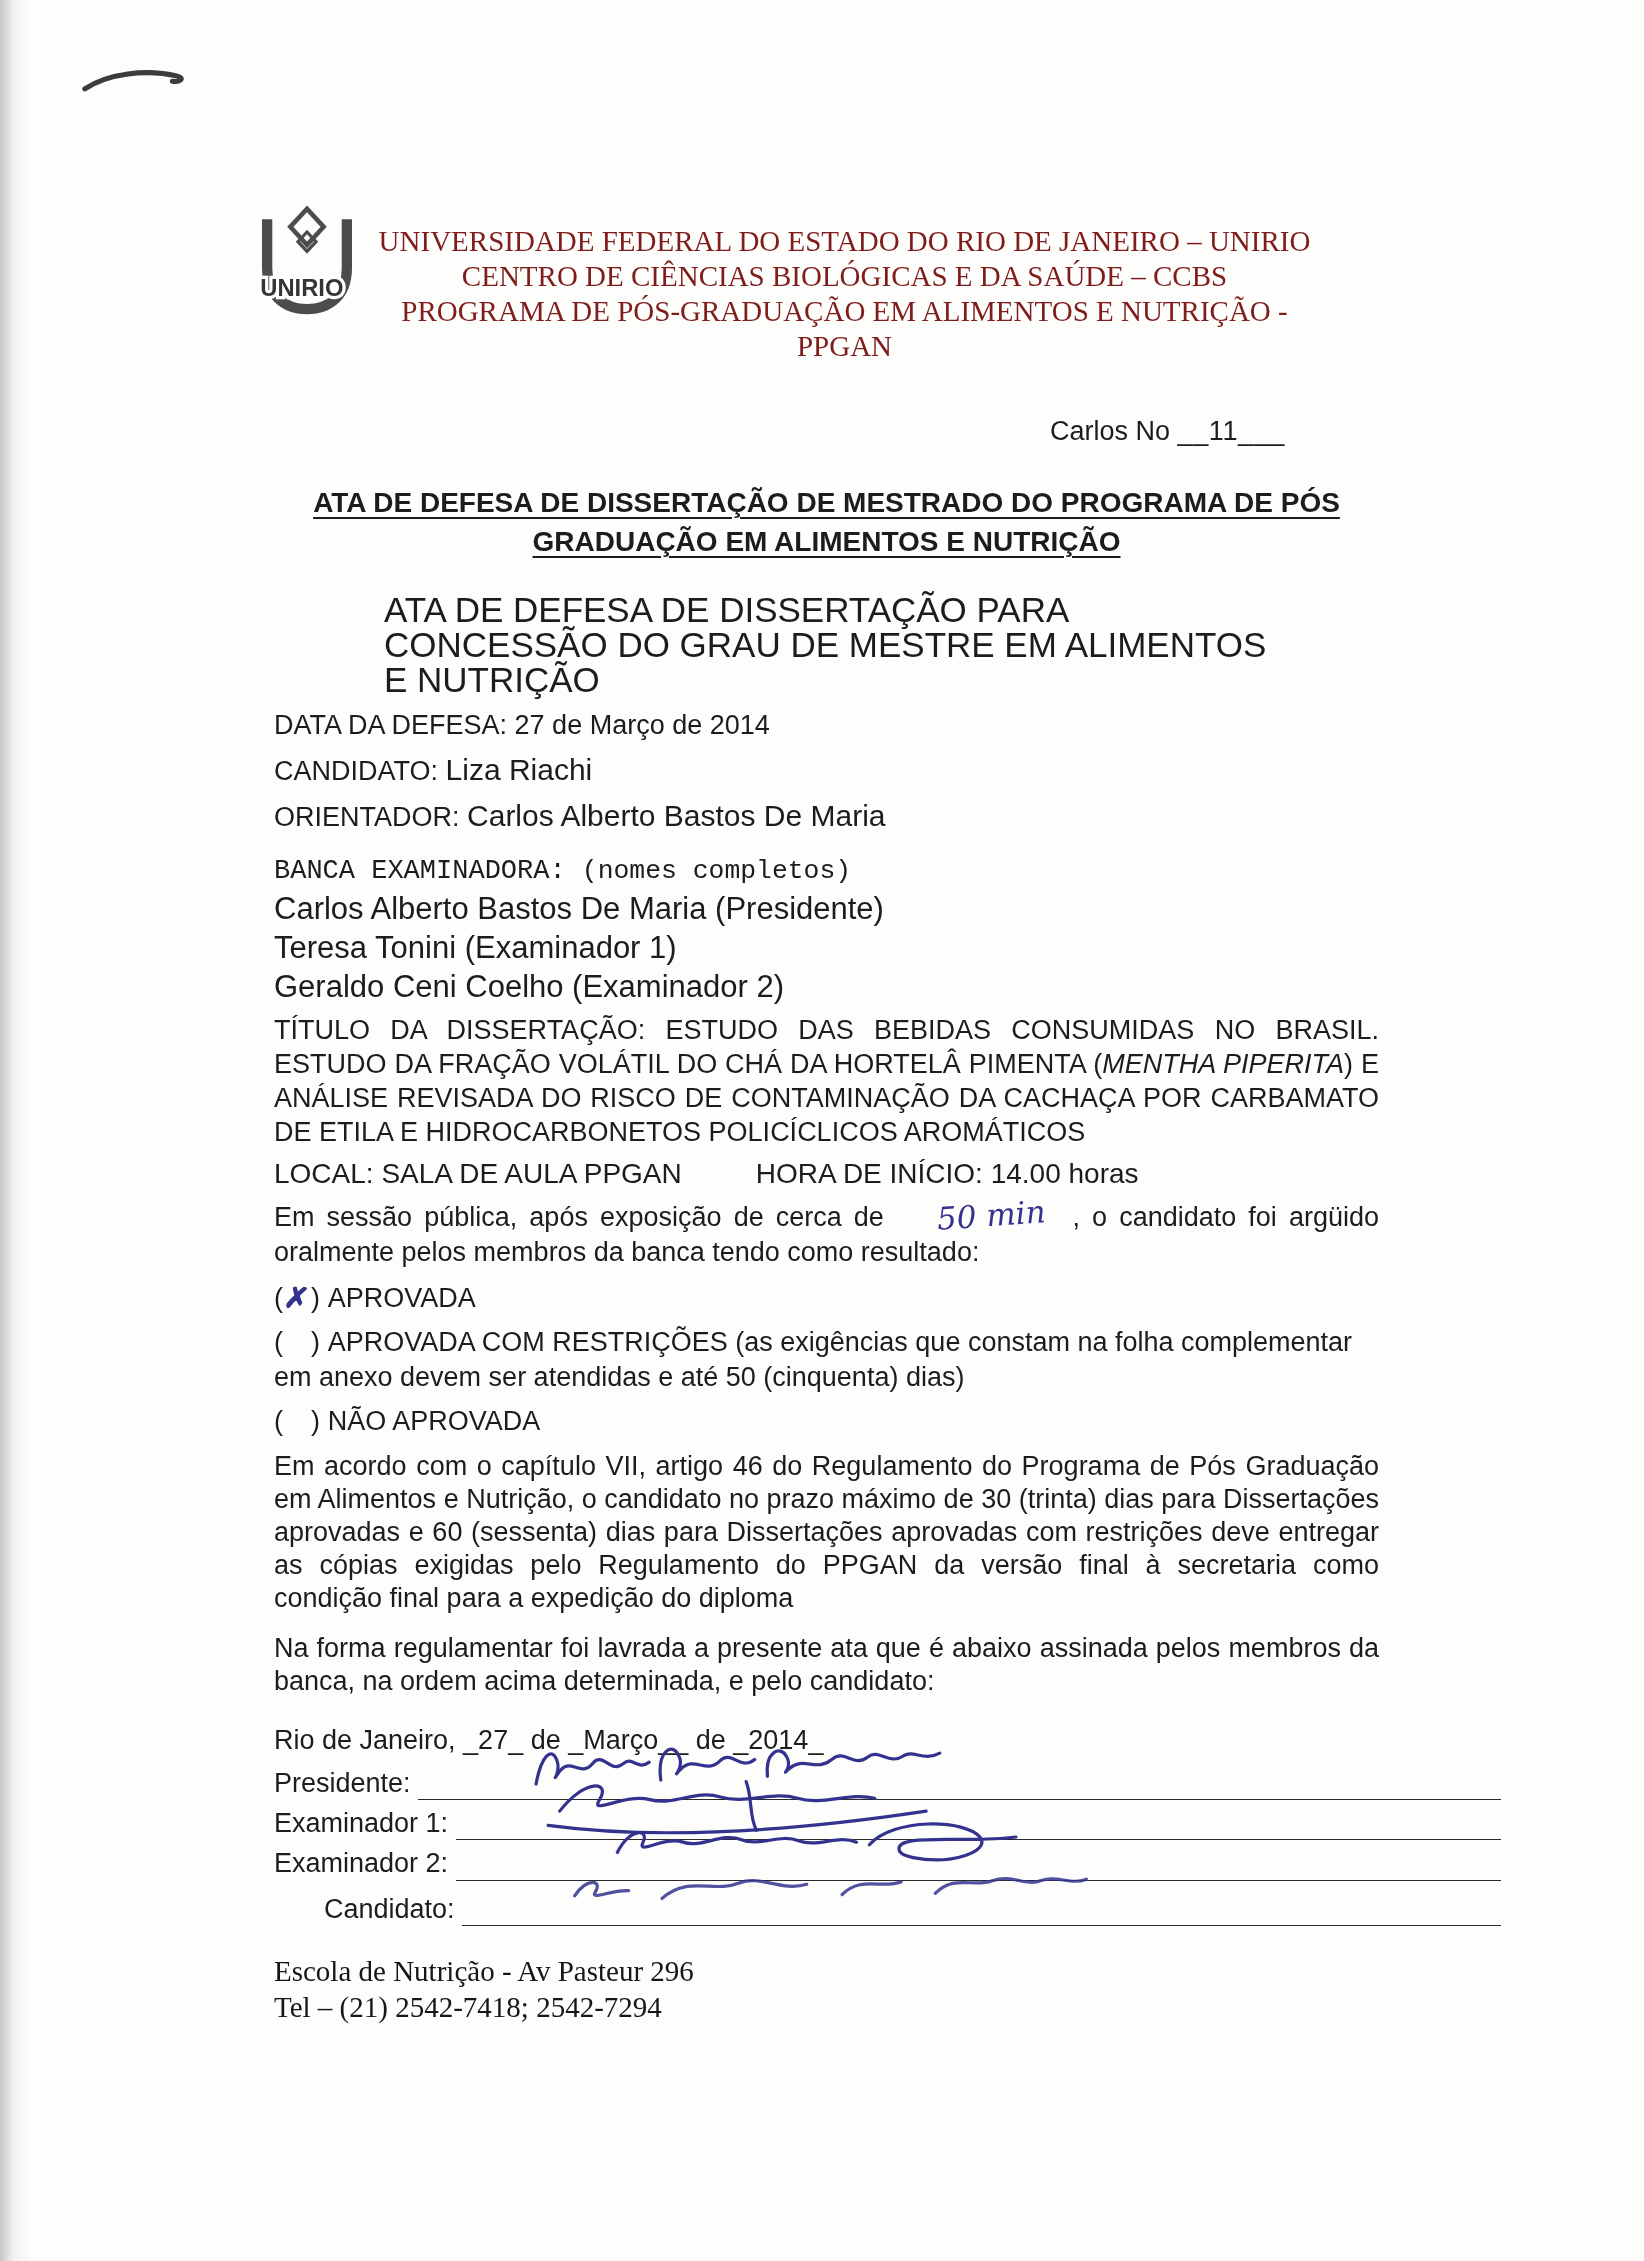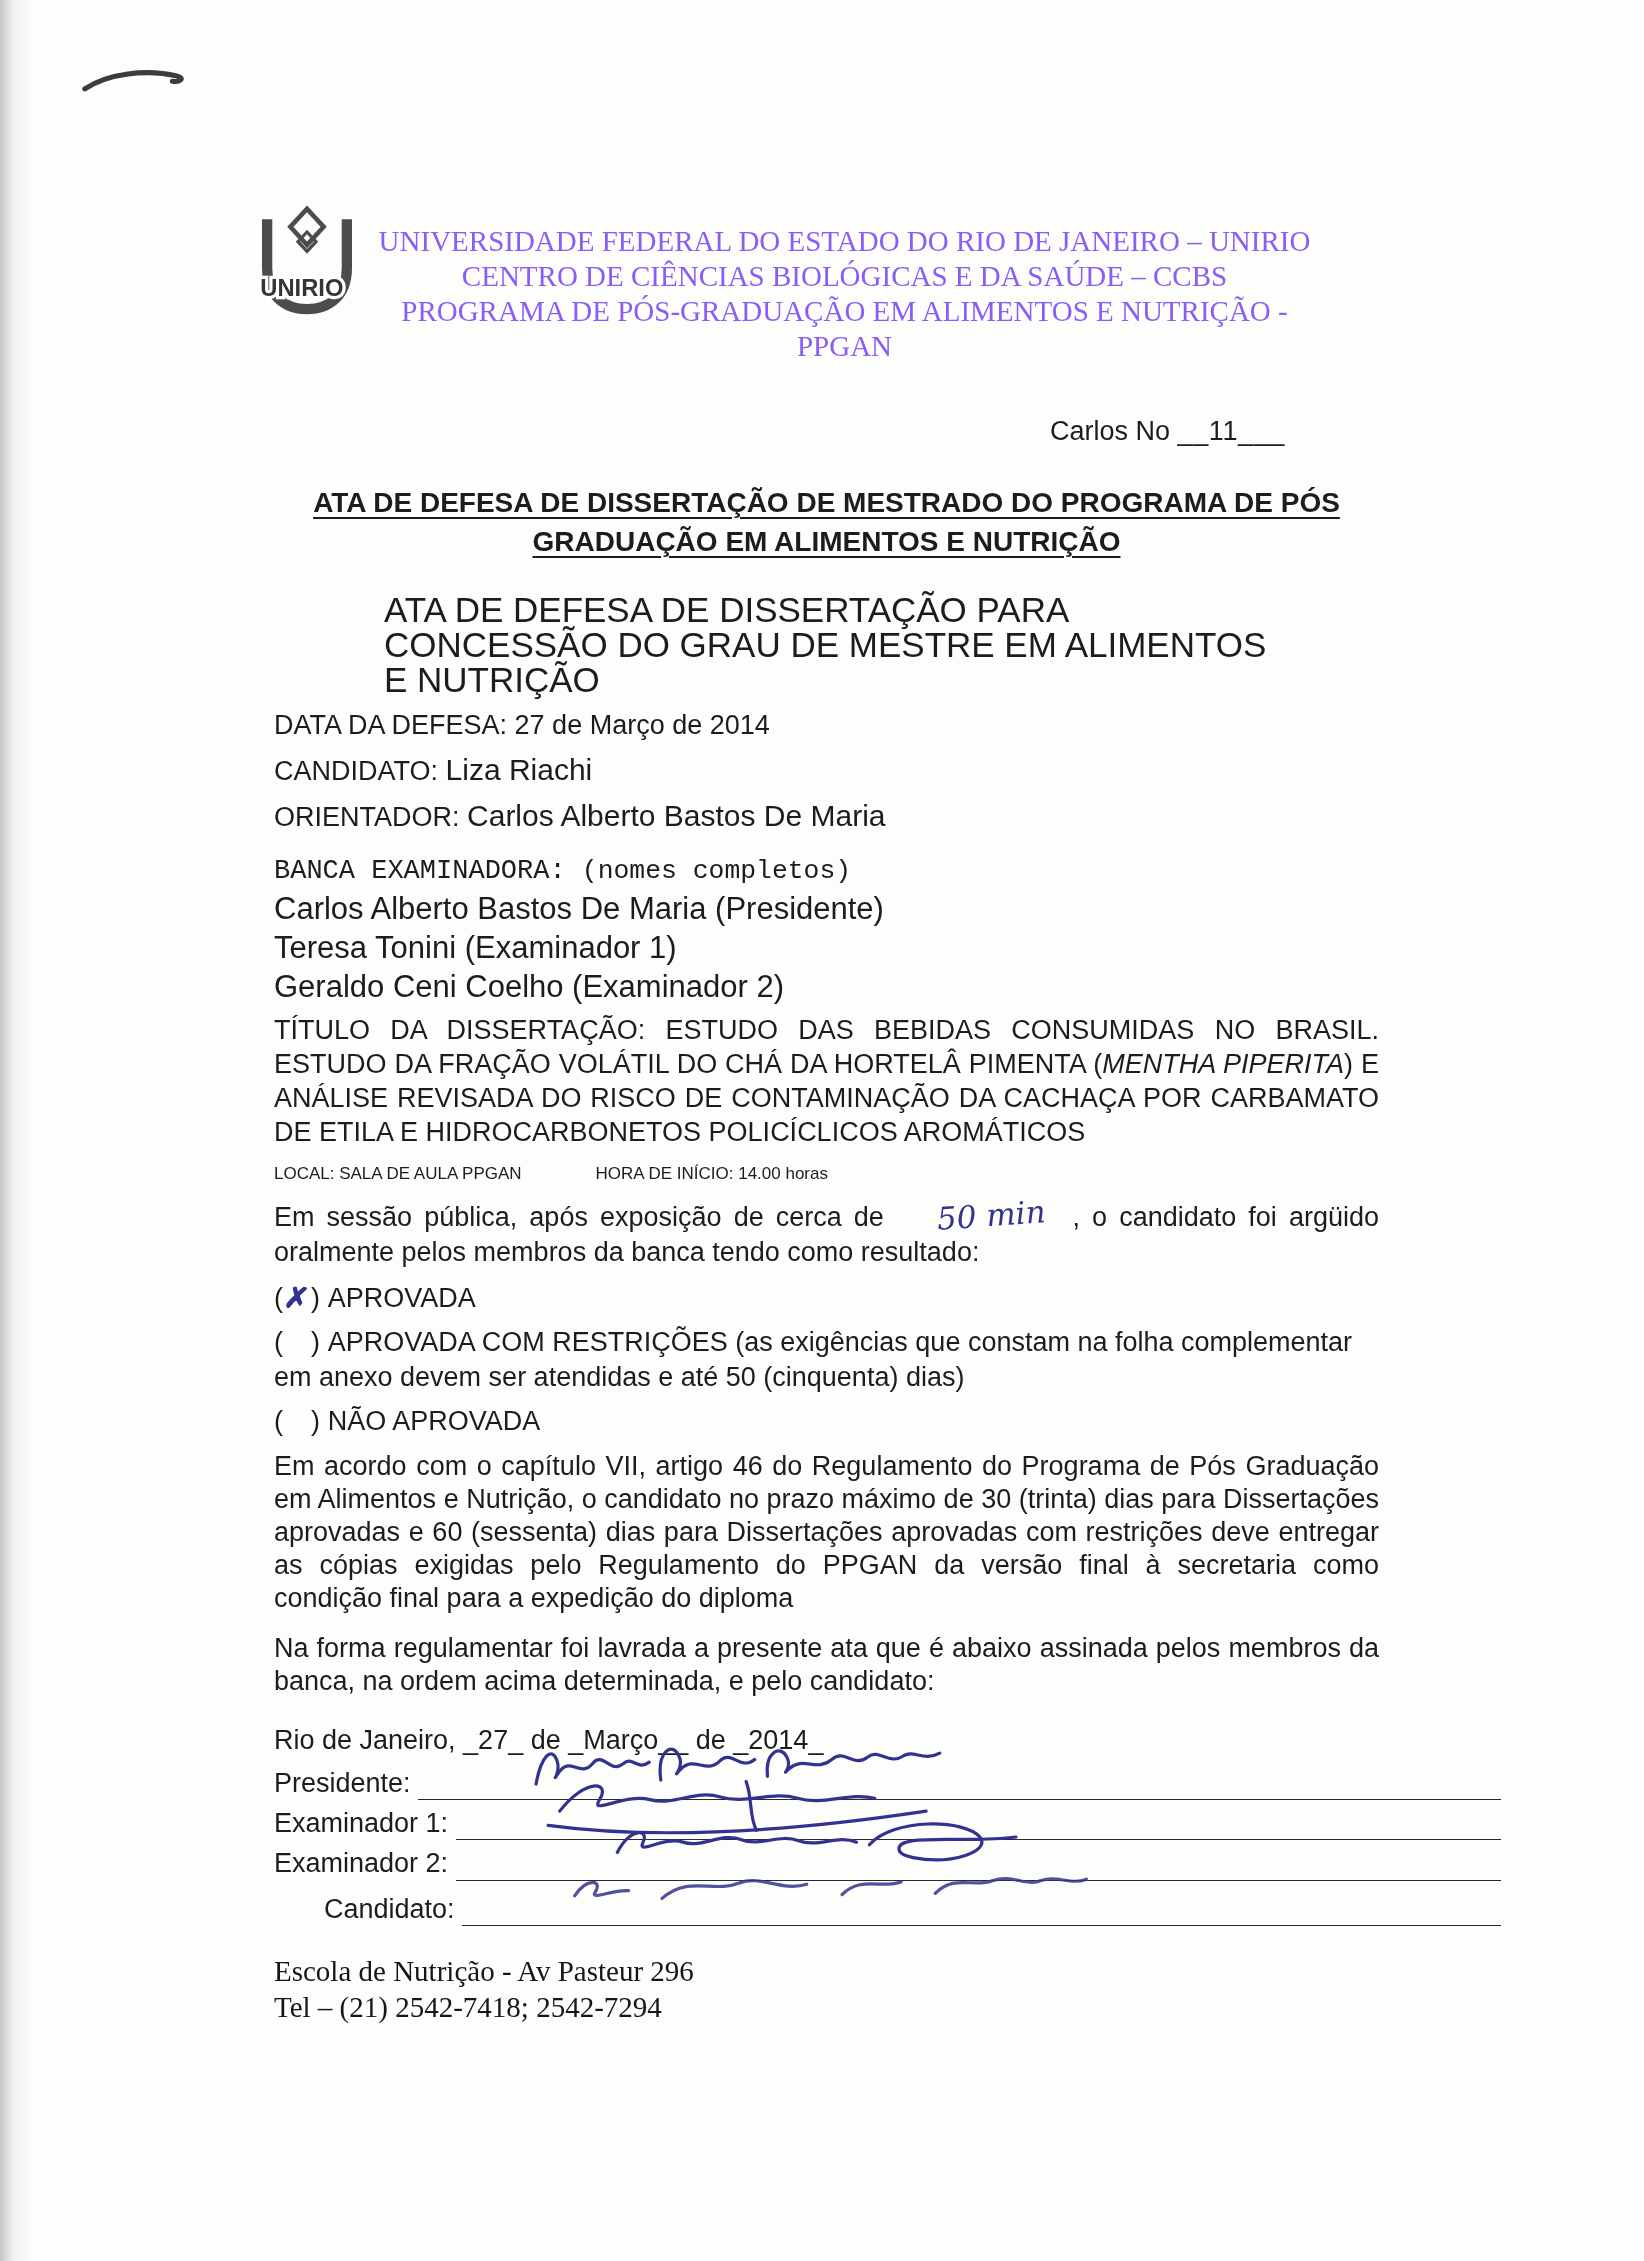--- a/index.html
+++ b/index.html
@@ -19,21 +19,21 @@
     background:linear-gradient(to right, rgba(110,110,110,.38), rgba(185,185,185,.16) 42%, rgba(255,255,255,0));
   }
   .pen-mark { position:absolute; left:79px; top:66px; }
 
   .logo-wrap { position:absolute; left:245px; top:205px; }
 
   .content { position:absolute; left:274px; top:0; width:1105px; }
 
   .header-text {
     margin:224px 0 0 84px; width:973px;
-    text-align:center; font-size:29px; line-height:35px; color:#8b5cf6;
+    text-align:center; font-size:29px; line-height:35px; color:#7f1d1d;
   }
 
   .defesa { margin-top:52px; margin-left:776px; font-size:27px; white-space:nowrap; }
   .defesa .val { letter-spacing:0.6px; }
 
   .doc-title {
     margin-top:36px; text-align:center; font-weight:bold;
     font-size:28px; line-height:39px;
     text-decoration:underline; text-underline-offset:4.5px; text-decoration-thickness:1.9px;
   }
@@ -43,21 +43,21 @@
   .field { margin-top:9px; font-size:27px; line-height:36px; }
   .field .fvalue-lg { font-size:30px; }
 
   .banca-label { margin-top:20px; font-size:27px; line-height:32px;font-family:Liberation Mono, monospace; }
   .banca-note { font-size:26.4px; }
   .member { margin-top:3.9px; font-size:31px; line-height:35px; }
 
   .titulo { margin-top:9px; font-size:27px; line-height:34px; text-align:justify; }
   .titulo .it { font-style:italic; }
 
-  .local-row { margin-top:9px; display:flex; gap:74px; font-size:17px; line-height:32px; }
+  .local-row { margin-top:9px; display:flex; gap:74px; font-size:28px; line-height:32px; }
 
   .sessao { margin-top:7.7px; font-size:27px; line-height:35px; text-align:justify; }
   .handwriting {
     display:inline-block; color:var(--color-ink, #33338f);
     font-family:"DejaVu Serif", serif; font-style:italic;
     font-size:31px; transform:rotate(-4deg);
     margin:0 27px 0 53px;
   }
 
   .option { margin-top:9px; font-size:27px; line-height:35px; }

